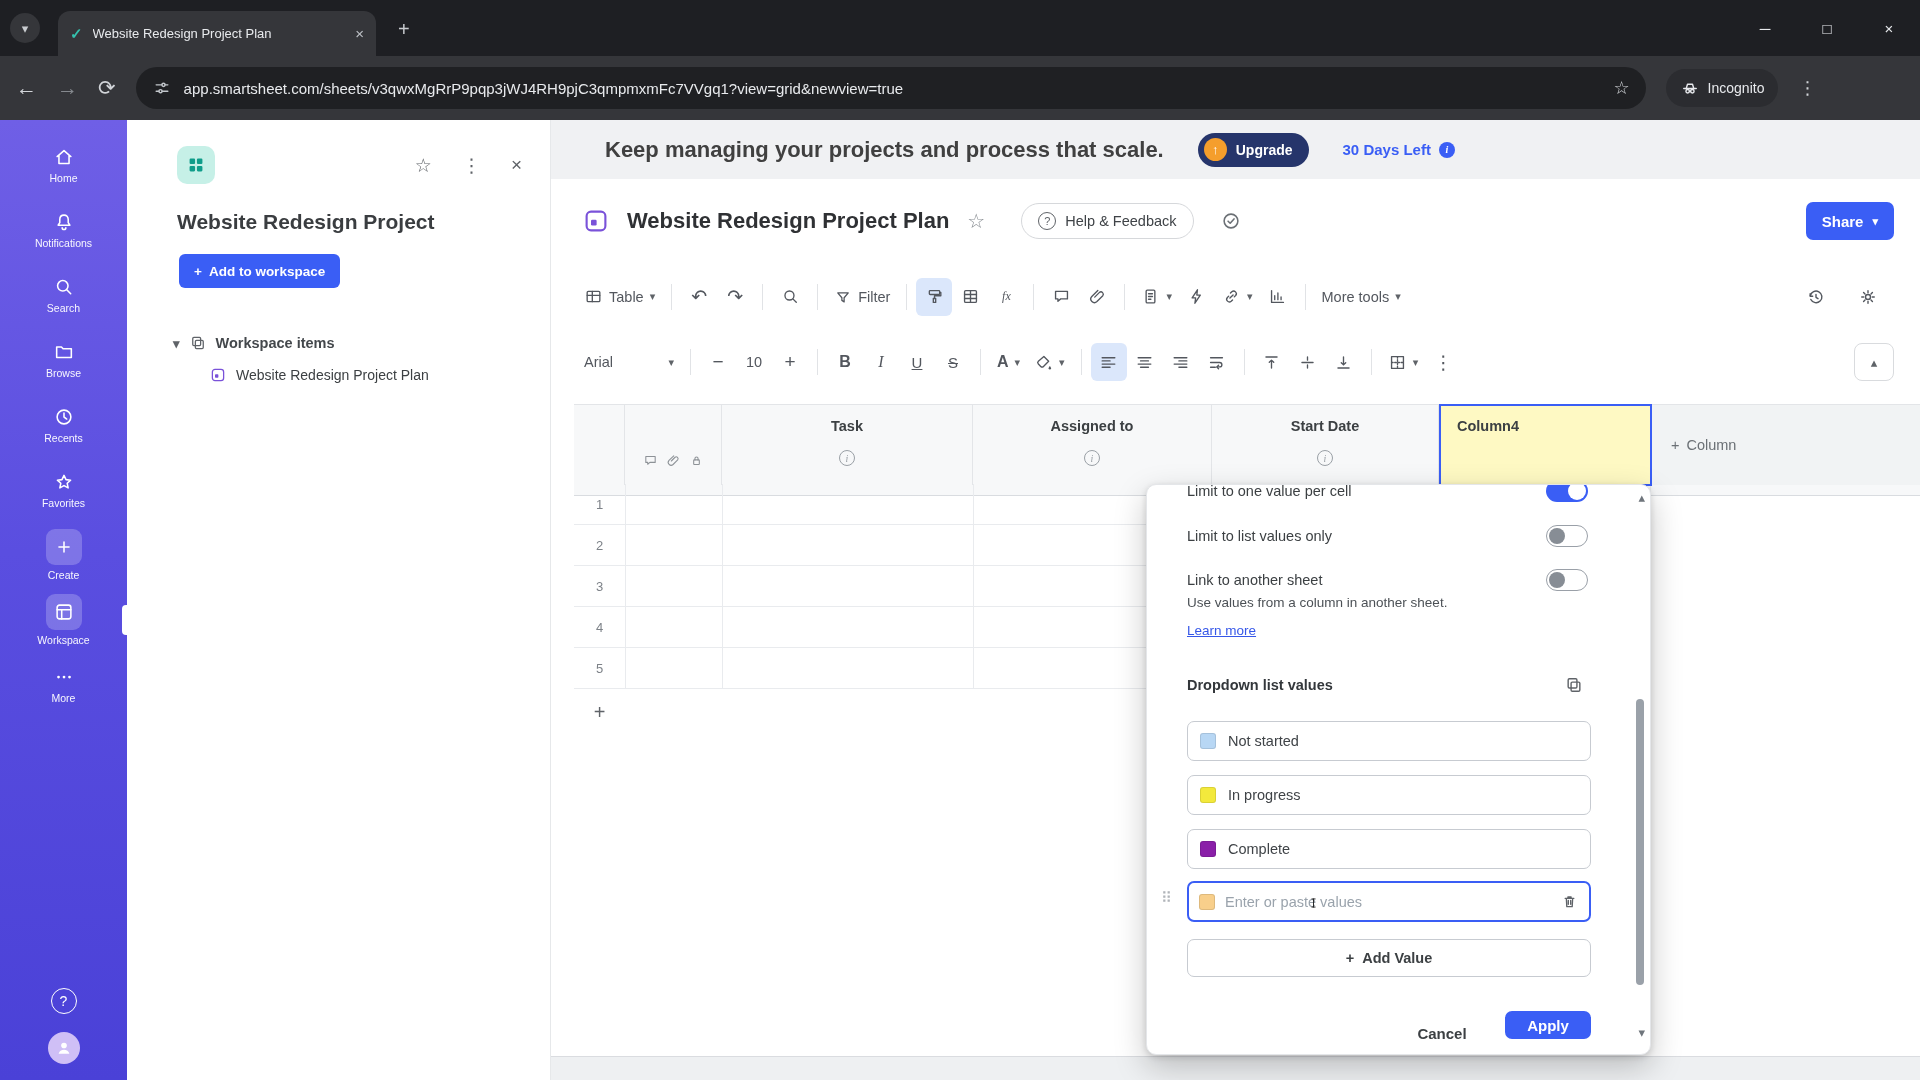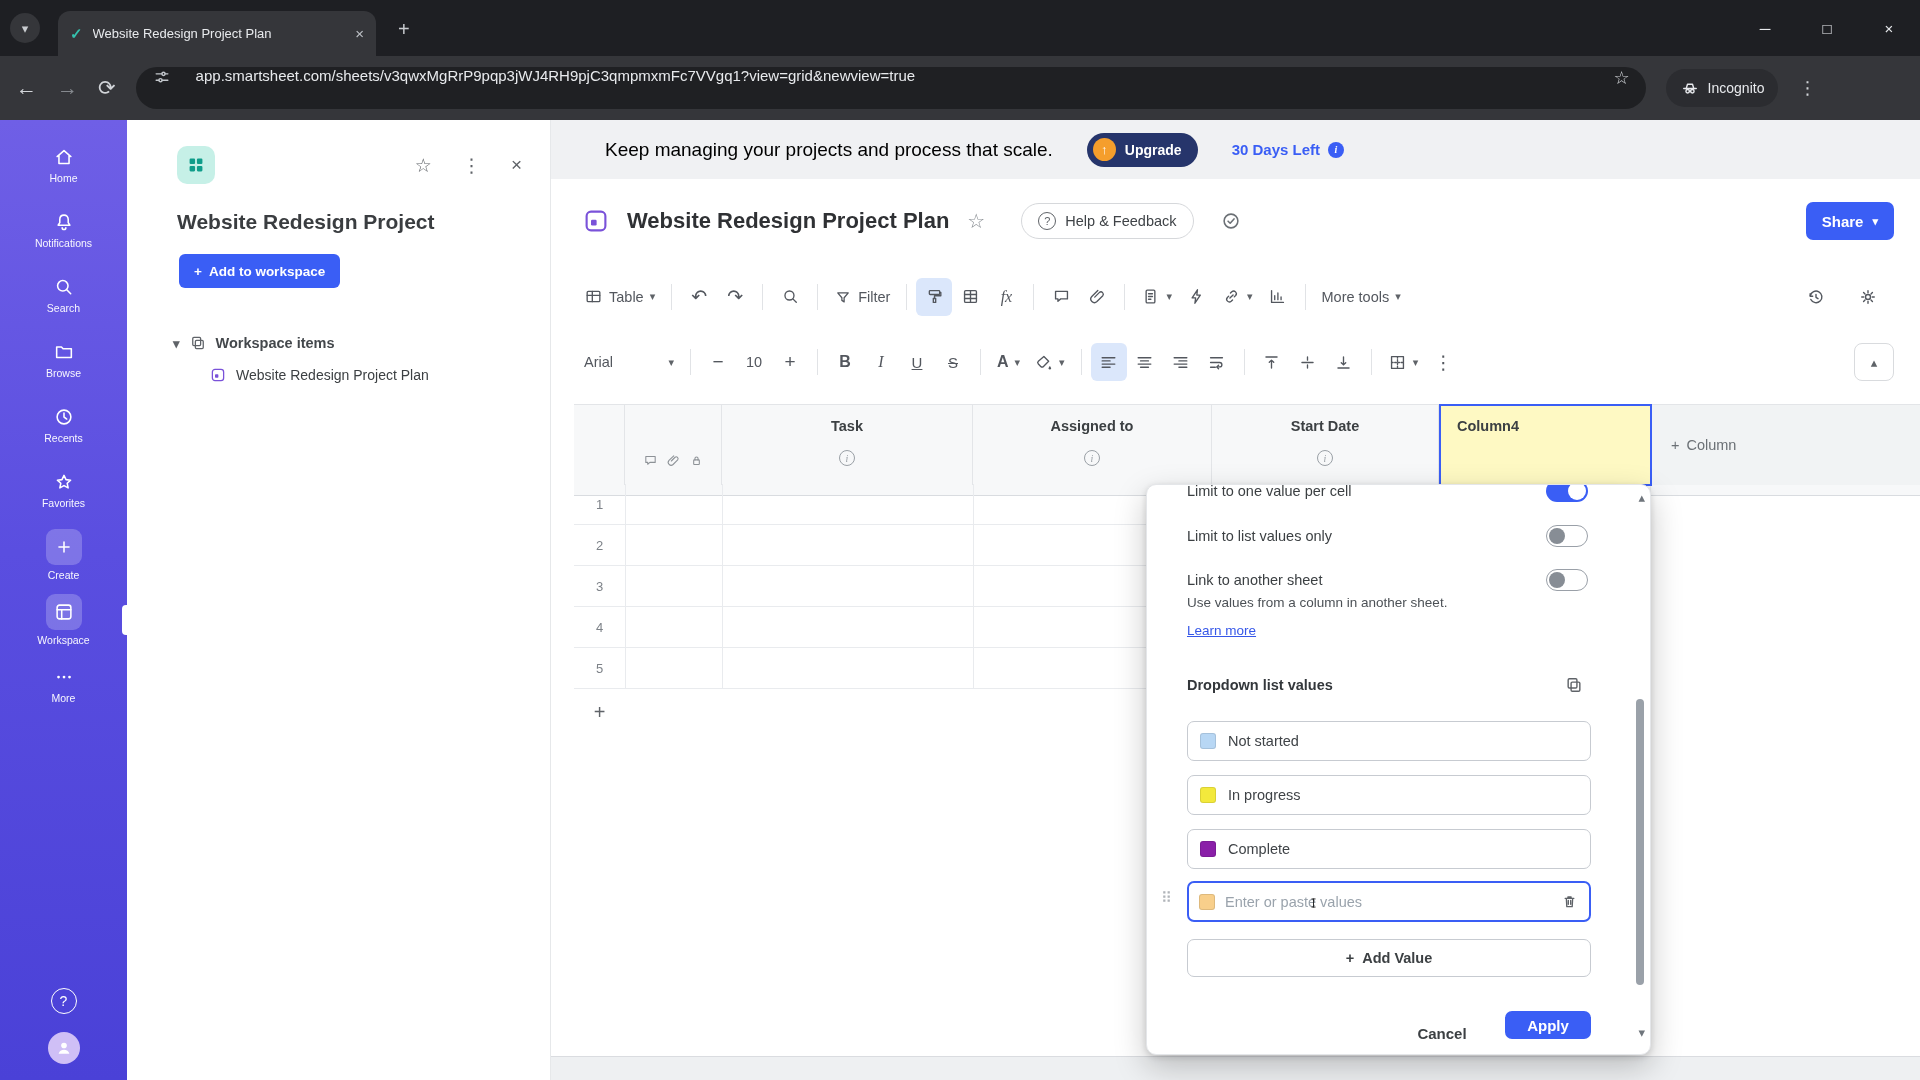--- a/index.html
+++ b/index.html
@@ -25,22 +25,22 @@
   .newtab { position:absolute; left:398px; top:18px; color:#c9ccd0; font-size:20px; }
   .win-controls { position:absolute; right:0; top:0; height:56px; display:flex; }
   .win-controls span { width:62px; height:56px; display:flex; align-items:center; justify-content:center;
     color:#e8eaed; font-size:15px; }
 
   
   .urlbar { position:absolute; left:0; top:56px; width:1920px; height:64px; background:#35363a;
     display:flex; align-items:center; padding:0 16px; gap:20px; }
   .nav-glyph { color:#d2d5d9; font-size:21px; }
   .nav-glyph.dim { color:#85898e; }
-  .omnibox { flex:1; height:42px; background:#1f2023; border-radius:21px; display:flex; 
-    padding:0 16px; gap:24px; color:#e8eaed; max-width:1510px; }
+  .omnibox { flex:1; height:42px; background:#1f2023; border-radius:21px; display:flex; align-items:center;
+    padding:0 16px; gap:12px; color:#e8eaed; max-width:1510px; }
   .omni-tune { color:#c2c6cb; }
   .url-text { flex:1; font-size:15px; color:#e8eaed; white-space:nowrap; overflow:hidden; }
   .omni-star { color:#d2d5d9; font-size:18px; }
   .incog { height:38px; border-radius:19px; background:#2b2c30; color:#e8eaed; display:flex;
     align-items:center; gap:8px; padding:0 14px; font-size:14px; }
   .menu-kebab { color:#d2d5d9; font-size:18px; }
 
   
   .rail { position:absolute; left:0; top:120px; width:127px; height:960px;
     background:linear-gradient(180deg,#6f5fe6 0%,#5a4ee0 45%,#4a41d7 100%);
@@ -75,21 +75,21 @@
   .ws-section .chev { color:#5f6368; font-size:13px; }
   .ws-section .sec-ico { color:#5f6368; }
   .ws-item { margin:14px 0 0 82px; display:flex; align-items:center; gap:9px; font-size:14px; color:#3c4043; }
   .ws-item .item-ico { color:#7a52d9; }
 
   
   .main { position:absolute; left:551px; top:120px; width:1369px; height:960px; background:#fff; }
 
   .banner { position:absolute; left:0; top:0; width:1369px; height:59px; background:#f0f1f3;
     display:flex; align-items:center; padding-left:54px; gap:34px; }
-  .banner-msg { font-size:19px; font-weight:normal; color:#000000; }
+  .banner-msg { font-size:22px; font-weight:bold; color:#404040; }
   .upgrade-btn { height:34px; border-radius:17px; background:#26356b; color:#fff; border:none;
     display:flex; align-items:center; gap:9px; padding:0 16px 0 6px; font-size:14px; font-weight:bold; font-family:inherit; }
   .up-circle { width:23px; height:23px; border-radius:50%; background:#f59e2c; color:#fff;
     display:flex; align-items:center; justify-content:center; font-size:13px; }
   .days-left { display:flex; align-items:center; gap:8px; color:#3a5ef5; font-size:15px; font-weight:bold; }
   .info-dot { width:16px; height:16px; border-radius:50%; background:#3a5ef5; color:#fff;
     font-size:10px; font-style:italic; font-family:"Liberation Serif", serif;
     display:flex; align-items:center; justify-content:center; }
 
   .sheet-header { position:absolute; left:0; top:59px; width:1369px; height:84px; display:flex;
@@ -107,21 +107,21 @@
 
   .toolbar { position:absolute; width:1369px; display:flex; align-items:center; padding:0 26px; }
   .toolbar-1 { top:143px; height:67px; }
   .toolbar-2 { top:210px; height:64px; }
   .tbtn { height:38px; min-width:36px; border-radius:6px; display:flex; align-items:center; justify-content:center;
     gap:6px; color:#53575e; font-size:14.5px; padding:0 7px; background:transparent; border:none; font-family:inherit; }
   .tbtn.active { background:#dbe7fb; }
   .tb-div { width:1px; height:26px; background:#e1e3e6; margin:0 9px; }
   .chev { font-size:11px; color:#5f6368; }
   .glyph { font-size:19px; }
-  .fx { font-family:"Liberation Serif", serif; font-style:italic; font-size:16px; }
+  .fx { font-family:"Liberation Serif", serif; font-style:italic; font-size:12px; }
   .fmt-b { font-weight:bold; font-size:16px; }
   .fmt-i { font-style:italic; font-family:"Liberation Serif", serif; font-size:16px; }
   .fmt-u { text-decoration:underline; font-size:15px; }
   .fmt-s { text-decoration:line-through; font-size:15px; }
   .fontsel { width:104px; justify-content:space-between; }
   .collapse-btn { margin-left:auto; width:40px; height:38px; border:1px solid #d9dbde; border-radius:8px;
     background:#fff; color:#5f6368; display:flex; align-items:center; justify-content:center; font-size:13px; }
   .tb-right { margin-left:auto; display:flex; gap:16px; margin-right:8px; }
 
   

